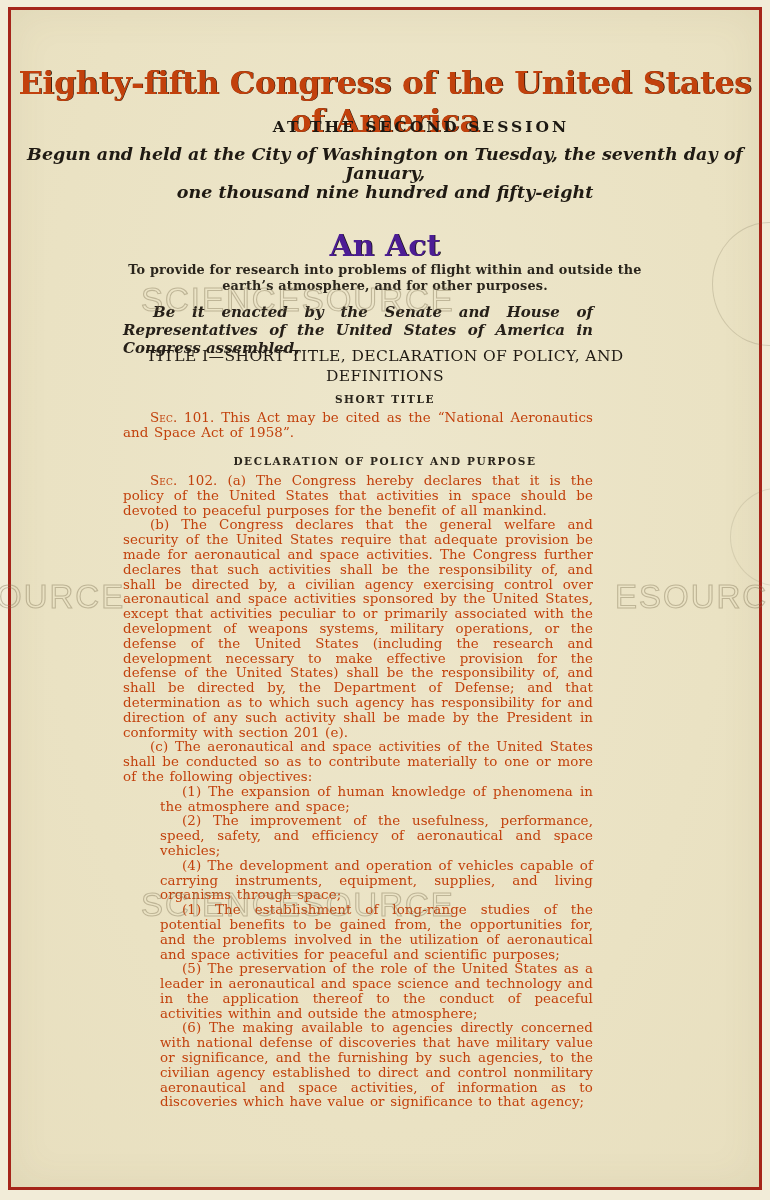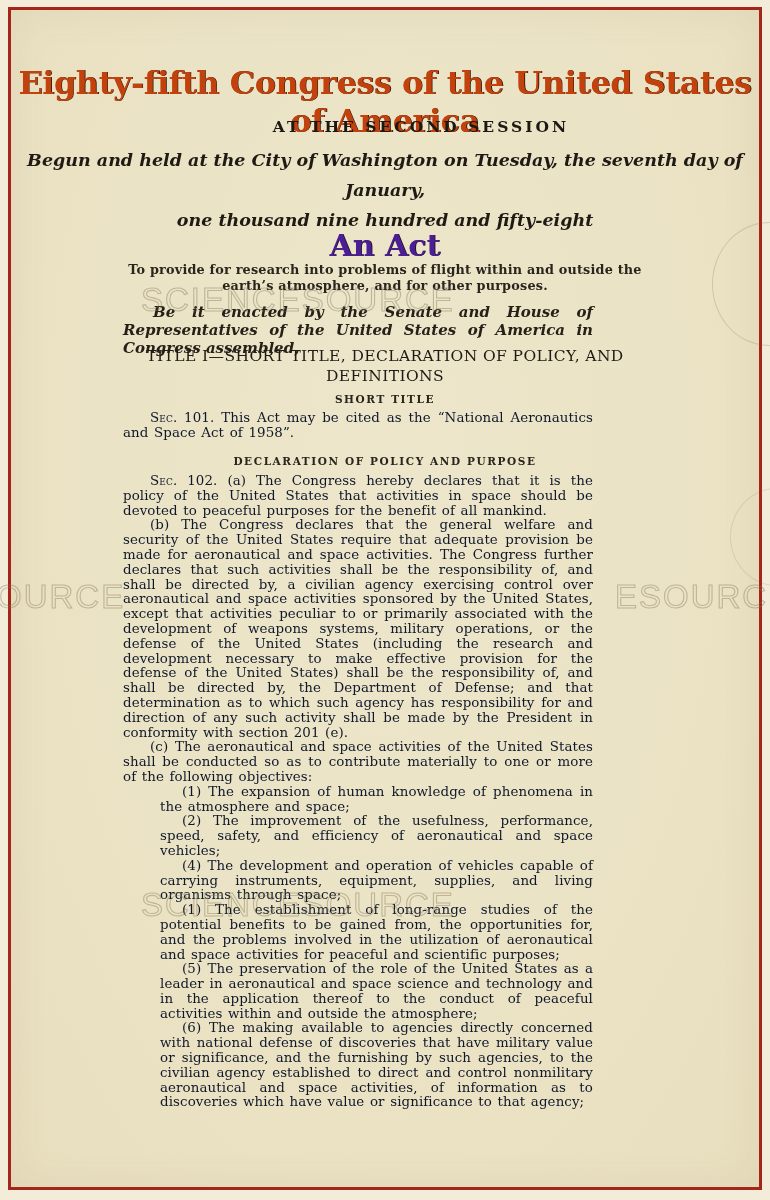--- a/index.html
+++ b/index.html
@@ -29,21 +29,21 @@
   }
   .session-line{
     top:117px; text-align:center;
     font-size:15.5px; font-weight:700; color:#1c1812;
     letter-spacing:3px;
     padding-left:36px;
   }
   .convened{
     top:145px; text-align:center;
     font-style:italic; font-weight:700;
-    font-size:17.5px; line-height:30px; color:#1f1a13;
+    font-size:17.5px; line-height:19px; color:#1f1a13;
   }
   .act-heading{
     top:228px; text-align:center;
     font-size:30px; font-weight:700; color:#4c1d95;
     text-shadow:0.6px 0 0 #17130d;
   }
   .long-title{
     top:262px; left:125px; width:520px;
     text-align:center;
     font-size:12.8px; line-height:15.5px; font-weight:700; color:#2a251c;
@@ -62,21 +62,21 @@
   }
   .mini-heading{
     text-align:center;
     font-size:10.5px; font-weight:700; color:#2a251c;
     letter-spacing:1.6px;
   }
   .short-title-heading{ top:393px; }
   .declaration-heading{ top:455px; }
   .bodytext{
     font-size:13.4px; line-height:14.8px;
-    text-align:justify; color:#0f172a;
+    text-align:justify; color:#c2410c;
     letter-spacing:0.1px; word-spacing:1.2px;
   }
   .sec101{ top:411px; left:123px; width:470px; }
   .sec102{ top:474px; left:123px; width:470px; }
   .sec102 p{ margin:0; text-indent:27px; }
   .sec102 p.obj{ margin-left:37px; width:433px; text-indent:22px; }
   .sc{ font-variant:small-caps; }
 
   .wm{
     position:absolute;

